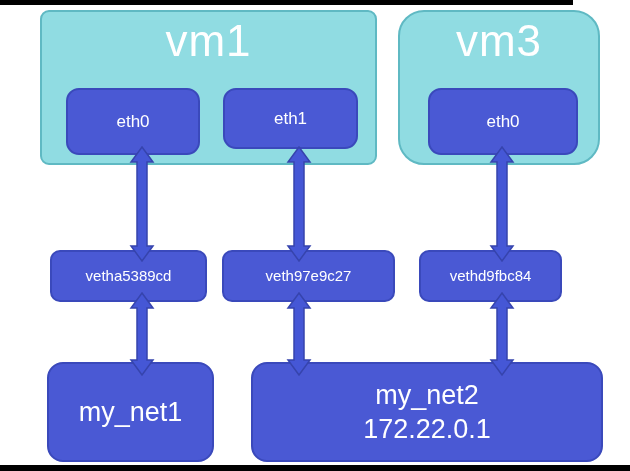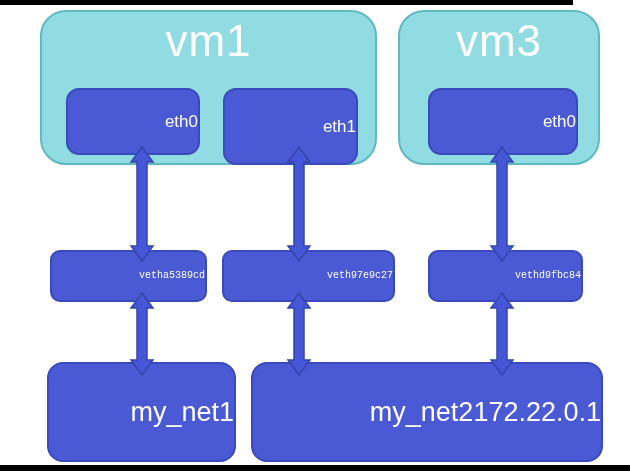--- a/index.html
+++ b/index.html
@@ -31,28 +31,28 @@
     color: var(--text, #ffffff);
     letter-spacing: 1px;
   }
   .node {
     position: absolute;
     background: var(--node-fill, #4a59d4);
     border: 2px solid var(--node-border, #3a49bb);
     border-radius: 12px;
     box-sizing: border-box;
     display: flex;
-    flex-direction: row;
+    flex-direction: column;
     align-items: center;
-    justify-content: flex-end;
+    justify-content: center;
     color: var(--text, #ffffff);
     text-align: center;
   }
   .iface { font-size: 17px; line-height: 22px; border-radius: 13px; }
-  .veth  { font-size: 10px; line-height: 18px; border-radius: 10px; font-family: Liberation Mono, monospace; }
+  .veth  { font-size: 15px; line-height: 18px; border-radius: 10px; }
   .net   { font-size: 27px; line-height: 34px; border-radius: 16px; }
 
   svg.arrows {
     position: absolute;
     left: 0; top: 0;
     width: 630px; height: 471px;
     pointer-events: none;
   }
   svg.arrows polygon {
     fill: var(--arrow-fill, #4557d6);
@@ -62,48 +62,48 @@
   }
 </style>
 </head>
 <body>
 
 <div class="canvas">
 
   <div class="bar top"></div>
   <div class="bar bottom"></div>
 
-  <div class="vm" style="left:40px; top:10px; width:337px; height:155px;">
+  <div class="vm" style="left:40px; top:10px; width:337px; height:155px;border-radius:9px;">
     <div class="vm-title">vm1</div>
     <div class="node iface" style="left:24px; top:76px; width:134px; height:67px;">
       <div>eth0</div>
     </div>
-    <div class="node iface" style="left:181px; top:76px; width:135px; height:77px;">
+    <div class="node iface" style="left:181px; top:76px; width:135px; height:61px;">
       <div>eth1</div>
     </div>
   </div>
 
   <div class="vm" style="left:398px; top:10px; width:202px; height:155px;">
     <div class="vm-title">vm3</div>
     <div class="node iface" style="left:28px; top:76px; width:150px; height:67px;">
       <div>eth0</div>
     </div>
   </div>
 
   <div class="node veth" style="left:50px; top:250px; width:157px; height:52px;">
     <div>vetha5389cd</div>
   </div>
   <div class="node veth" style="left:222px; top:250px; width:173px; height:52px;">
     <div>veth97e9c27</div>
   </div>
-  <div class="node veth" style="left:428px; top:250px; width:155px; height:52px;">
+  <div class="node veth" style="left:419px; top:250px; width:143px; height:52px;">
     <div>vethd9fbc84</div>
   </div>
 
-  <div class="node net" style="left:47px; top:362px; width:189px; height:100px;">
+  <div class="node net" style="left:47px; top:362px; width:167px; height:100px;">
     <div>my_net1</div>
   </div>
   <div class="node net" style="left:251px; top:362px; width:352px; height:100px;">
     <div>my_net2</div>
     <div>172.22.0.1</div>
   </div>
 
   <svg class="arrows" viewBox="0 0 630 471">
     <polygon points="142,147 153,162 147,162 147,246 153,246 142,261 131,246 137,246 137,162 131,162"></polygon>
     <polygon points="299,147 310,162 304,162 304,246 310,246 299,261 288,246 294,246 294,162 288,162"></polygon>

